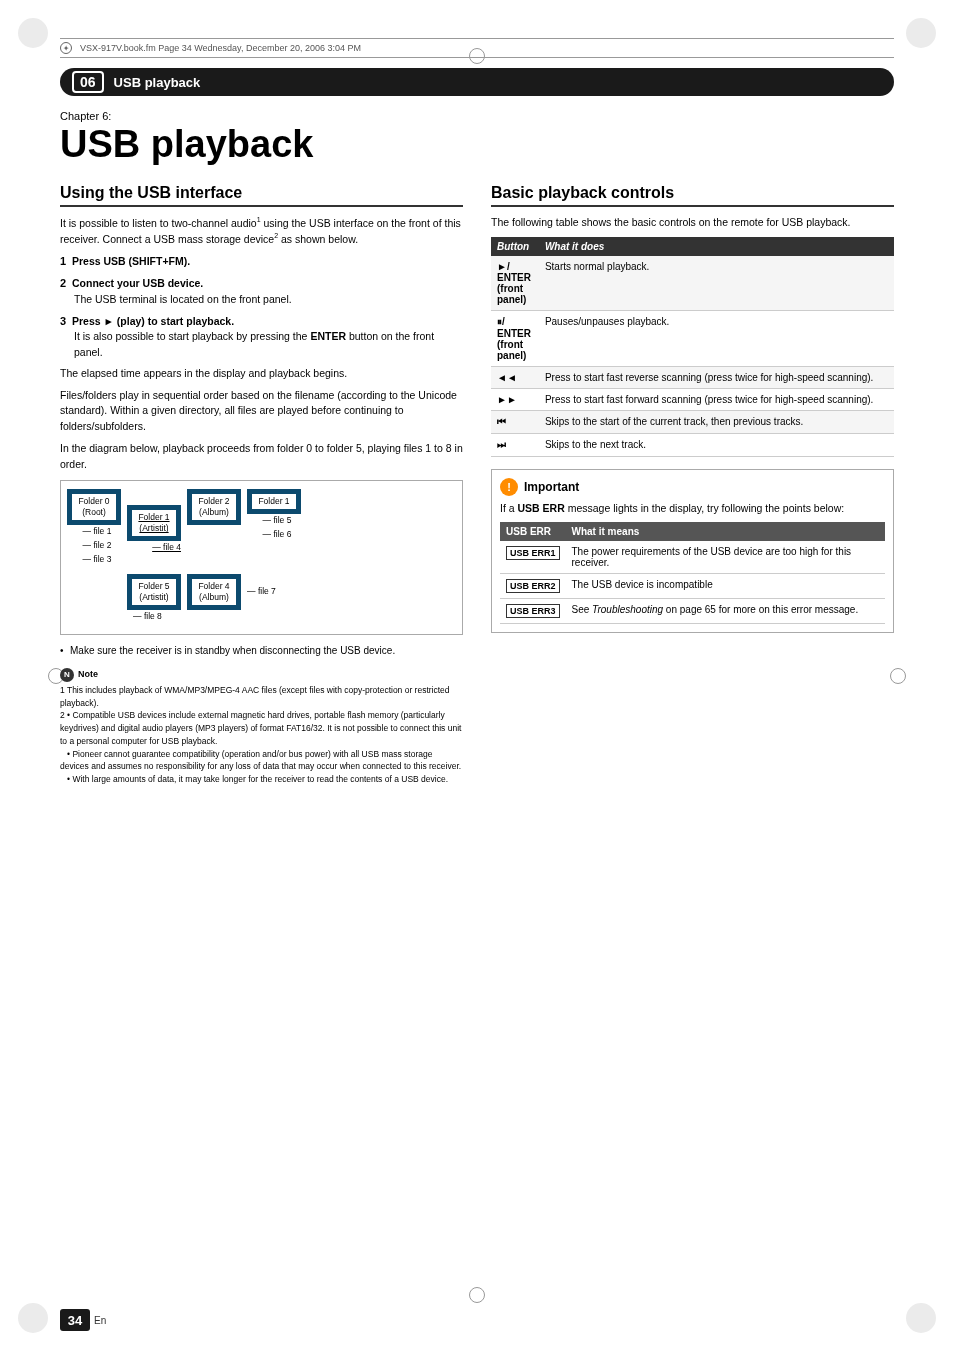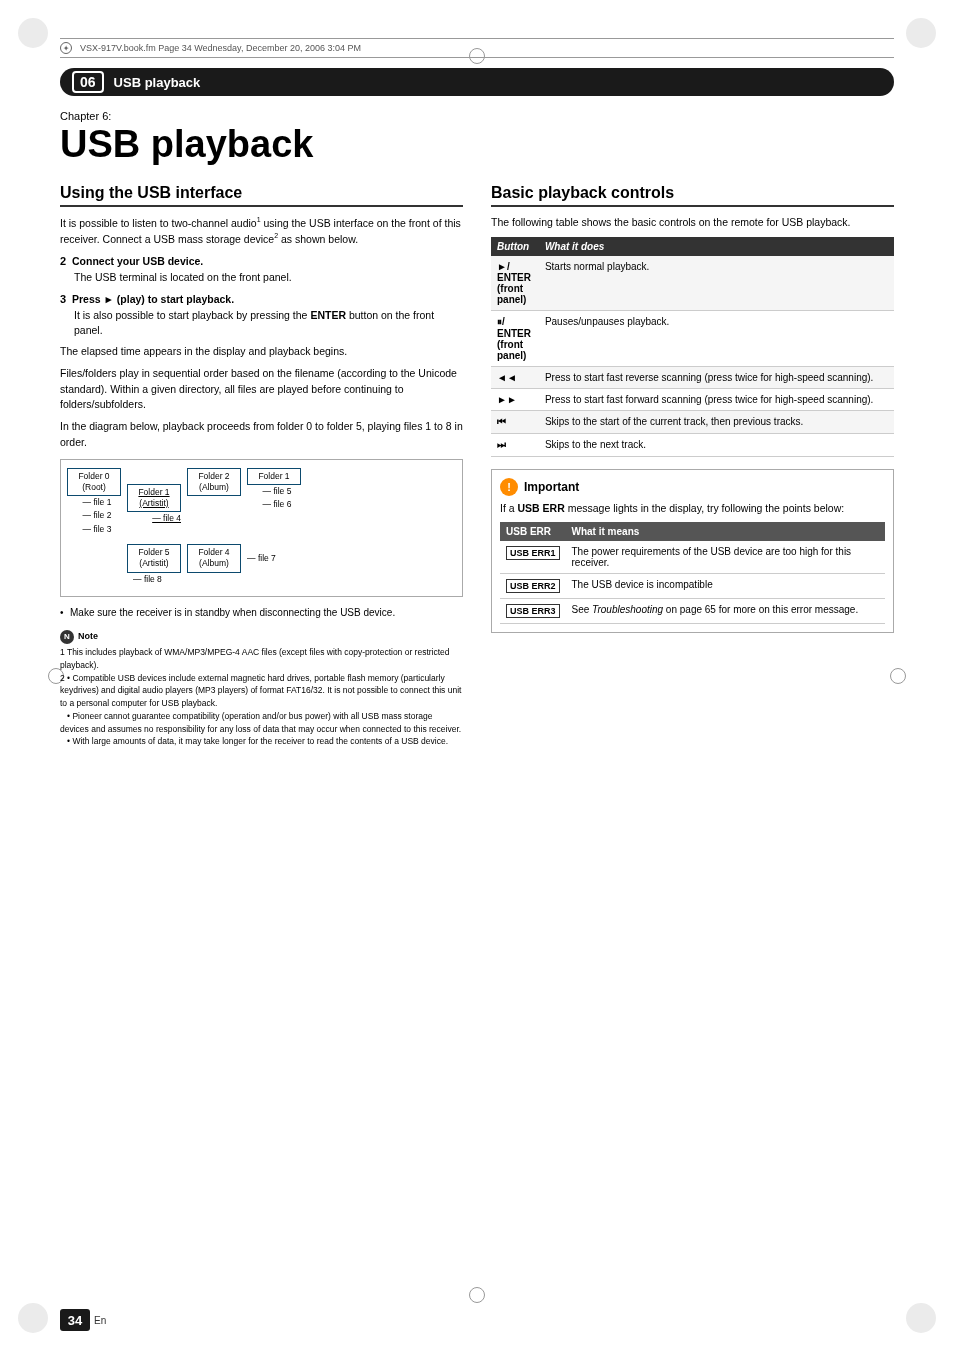--- a/index.html
+++ b/index.html
@@ -304,21 +304,21 @@
       padding: 8px 6px;
       font-size: 8.5px;
       margin: 8px 0;
     }
     .d-row1 {
       display: flex;
       align-items: flex-start;
       margin-bottom: 2px;
     }
     .fbox {
-      border: 1px solid #0c4a6e;
+      border: 5px solid #0c4a6e;
       padding: 2px 4px;
       font-size: 8.5px;
       text-align: center;
       line-height: 1.3;
       min-width: 54px;
     }
     .file-entry {
       font-size: 8.5px;
       padding-left: 6px;
       line-height: 1.6;
@@ -362,20 +362,23 @@
     <div class="col-left">
       <div class="section-header">Using the USB interface</div>
 
       <p class="body-text">
         It is possible to listen to two-channel audio<sup>1</sup>
         using the USB interface on the front of this
         receiver. Connect a USB mass storage device<sup>2</sup>
         as shown below.
       </p>
 
+      <div class="step-item">
+        <span class="step-number">1</span>&nbsp;&nbsp;<span class="step-title">Press USB (SHIFT+FM).</span>
+      </div>
 
       <div class="step-item">
         <span class="step-number">2</span>&nbsp;&nbsp;<span class="step-title">Connect your USB device.</span>
         <div class="step-sub">The USB terminal is located on the front panel.</div>
       </div>
 
       <div class="step-item">
         <span class="step-number">3</span>&nbsp;&nbsp;<span class="step-title">Press ► (play) to start playback.</span>
         <div class="step-sub">It is also possible to start playback by pressing the <strong>ENTER</strong> button on the front panel.</div>
       </div>

